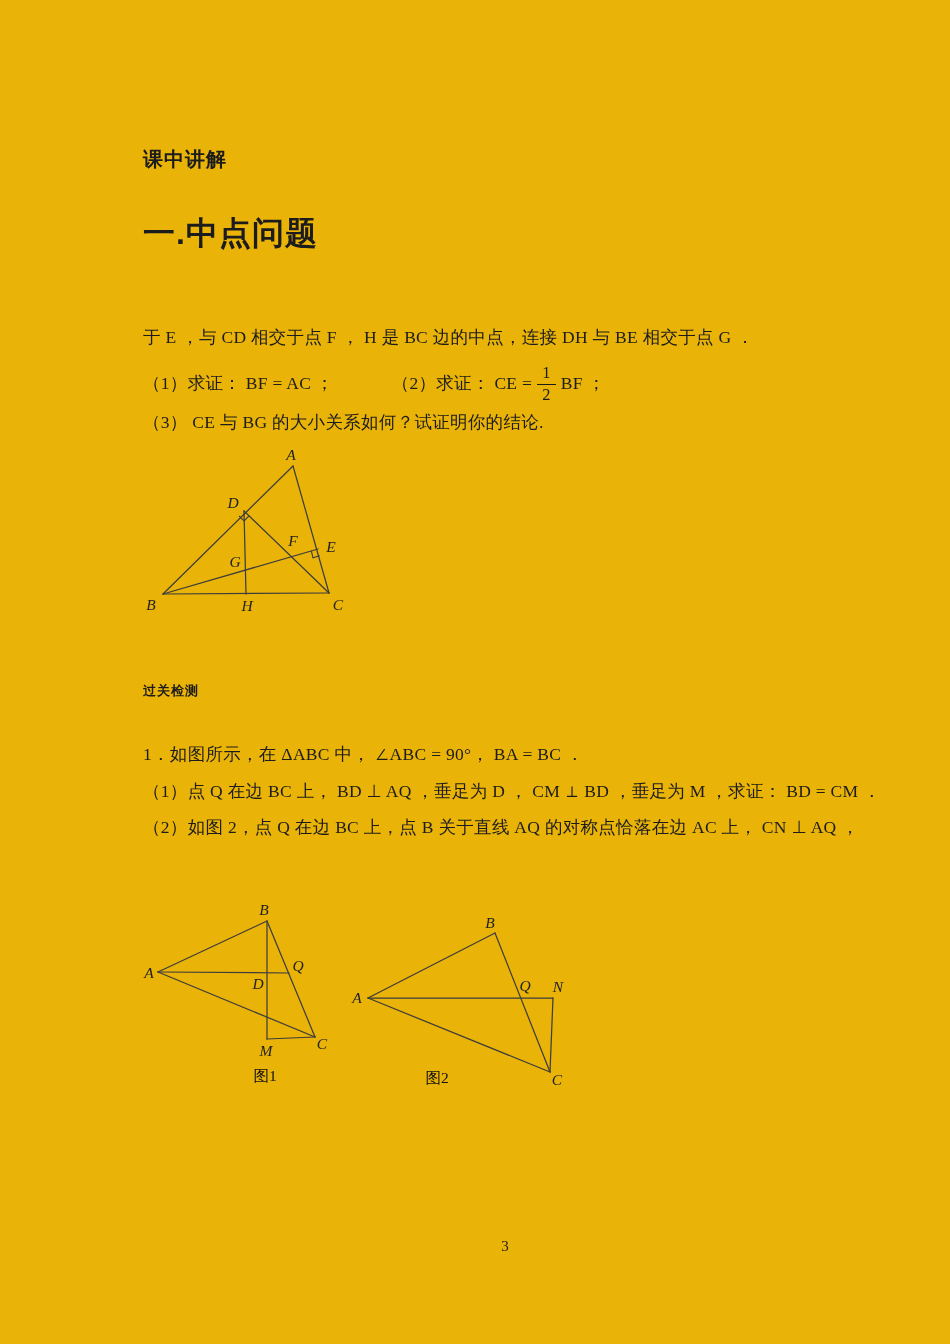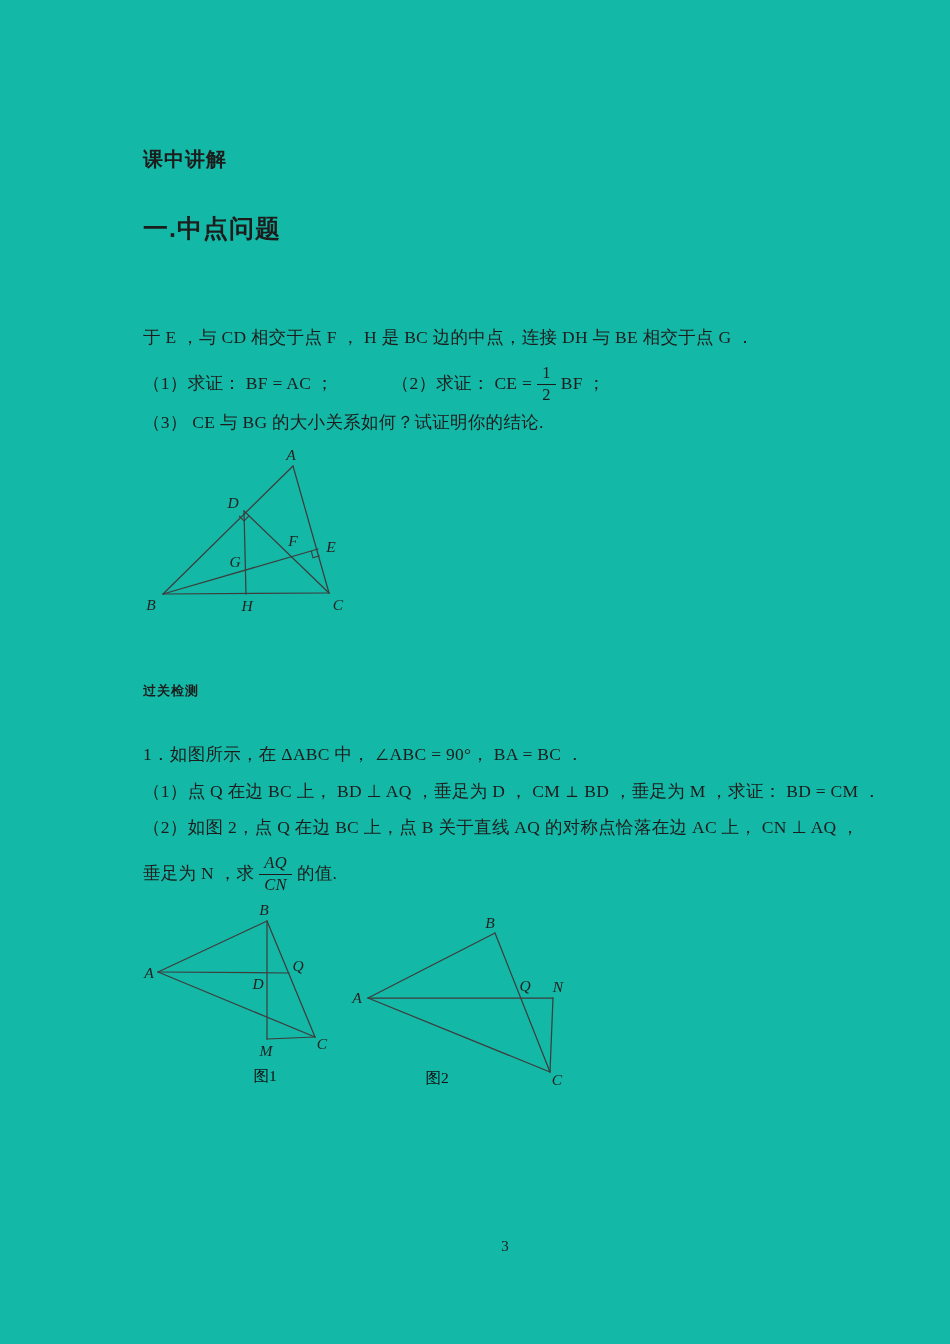--- a/index.html
+++ b/index.html
@@ -1,24 +1,24 @@
 <!DOCTYPE html>
 <html><head>
 <meta charset="utf-8">
 <style>
   html,body { margin:0; padding:0; background:#e8e8e8; }
   .page {
     position:relative; width:950px; height:1344px; margin:0 auto;
-    background:#14b8a6; overflow:hidden;
+    background:#eab308; overflow:hidden;
     font-family:"Liberation Serif", serif; color:#1c1c1c;
   }
   .abs { position:absolute; }
   .h-lecture { left:143px; top:146px; font-size:20px; font-weight:bold;
     font-family:"Liberation Sans", sans-serif; letter-spacing:1px; }
-  .h-section { left:143px; top:212px; font-size:25px; font-weight:bold;
+  .h-section { left:143px; top:212px; font-size:32px; font-weight:bold;
     font-family:"Liberation Sans", sans-serif; letter-spacing:1px; }
   .h-check { left:143px; top:682px; font-size:13px; font-weight:bold;
     font-family:"Liberation Sans", sans-serif; letter-spacing:1px; }
   .bodyline { left:143px; font-size:17.5px; line-height:1.25; white-space:nowrap;
     letter-spacing:0.3px; }
   .row { display:flex; align-items:center; height:48px; }
   .frac { display:inline-flex; flex-direction:column; align-items:center;
     font-size:16.5px; line-height:1.15; margin:0 5px; vertical-align:middle; }
   .frac .num { padding:0 5px 1px 5px; border-bottom:1.4px solid #1c1c1c; }
   .frac .den { padding-top:1px; }
@@ -74,28 +74,20 @@
     <text class="figlabel" x="105" y="127" text-anchor="middle">G</text>
     <text class="figlabel" x="117" y="171" text-anchor="middle">H</text>
   </svg>
 
   <div class="abs h-check">过关检测</div>
 
   <div class="abs bodyline" style="top:744px;">1．如图所示，在 ΔABC 中， ∠ABC = 90°， BA = BC ．</div>
   <div class="abs bodyline" style="top:781px;">（1）点 Q 在边 BC 上， BD ⊥ AQ ，垂足为 D ， CM ⊥ BD ，垂足为 M ，求证： BD = CM ．</div>
   <div class="abs bodyline" style="top:817px;">（2）如图 2，点 Q 在边 BC 上，点 B 关于直线 AQ 的对称点恰落在边 AC 上， CN ⊥ AQ ，</div>
 
-  <div class="abs bodyline row" style="top:850px;">
-    <span>垂足为 N ，求</span>
-    <span class="frac ital">
-      <span class="num">AQ</span>
-      <span class="den">CN</span>
-    </span>
-    <span>的值.</span>
-  </div>
 
   <svg class="abs" style="left:140px; top:900px;" width="200" height="192" viewBox="0 0 200 192">
     <line class="figline" x1="18" y1="72" x2="127" y2="21"></line>
     <line class="figline" x1="127" y1="21" x2="175" y2="137"></line>
     <line class="figline" x1="18" y1="72" x2="175" y2="137"></line>
     <line class="figline" x1="18" y1="72" x2="149" y2="73"></line>
     <line class="figline" x1="127" y1="21" x2="127" y2="139"></line>
     <line class="figline" x1="127" y1="139" x2="175" y2="137"></line>
     <text class="figlabel" x="9" y="78" text-anchor="middle">A</text>
     <text class="figlabel" x="124" y="15" text-anchor="middle">B</text>

